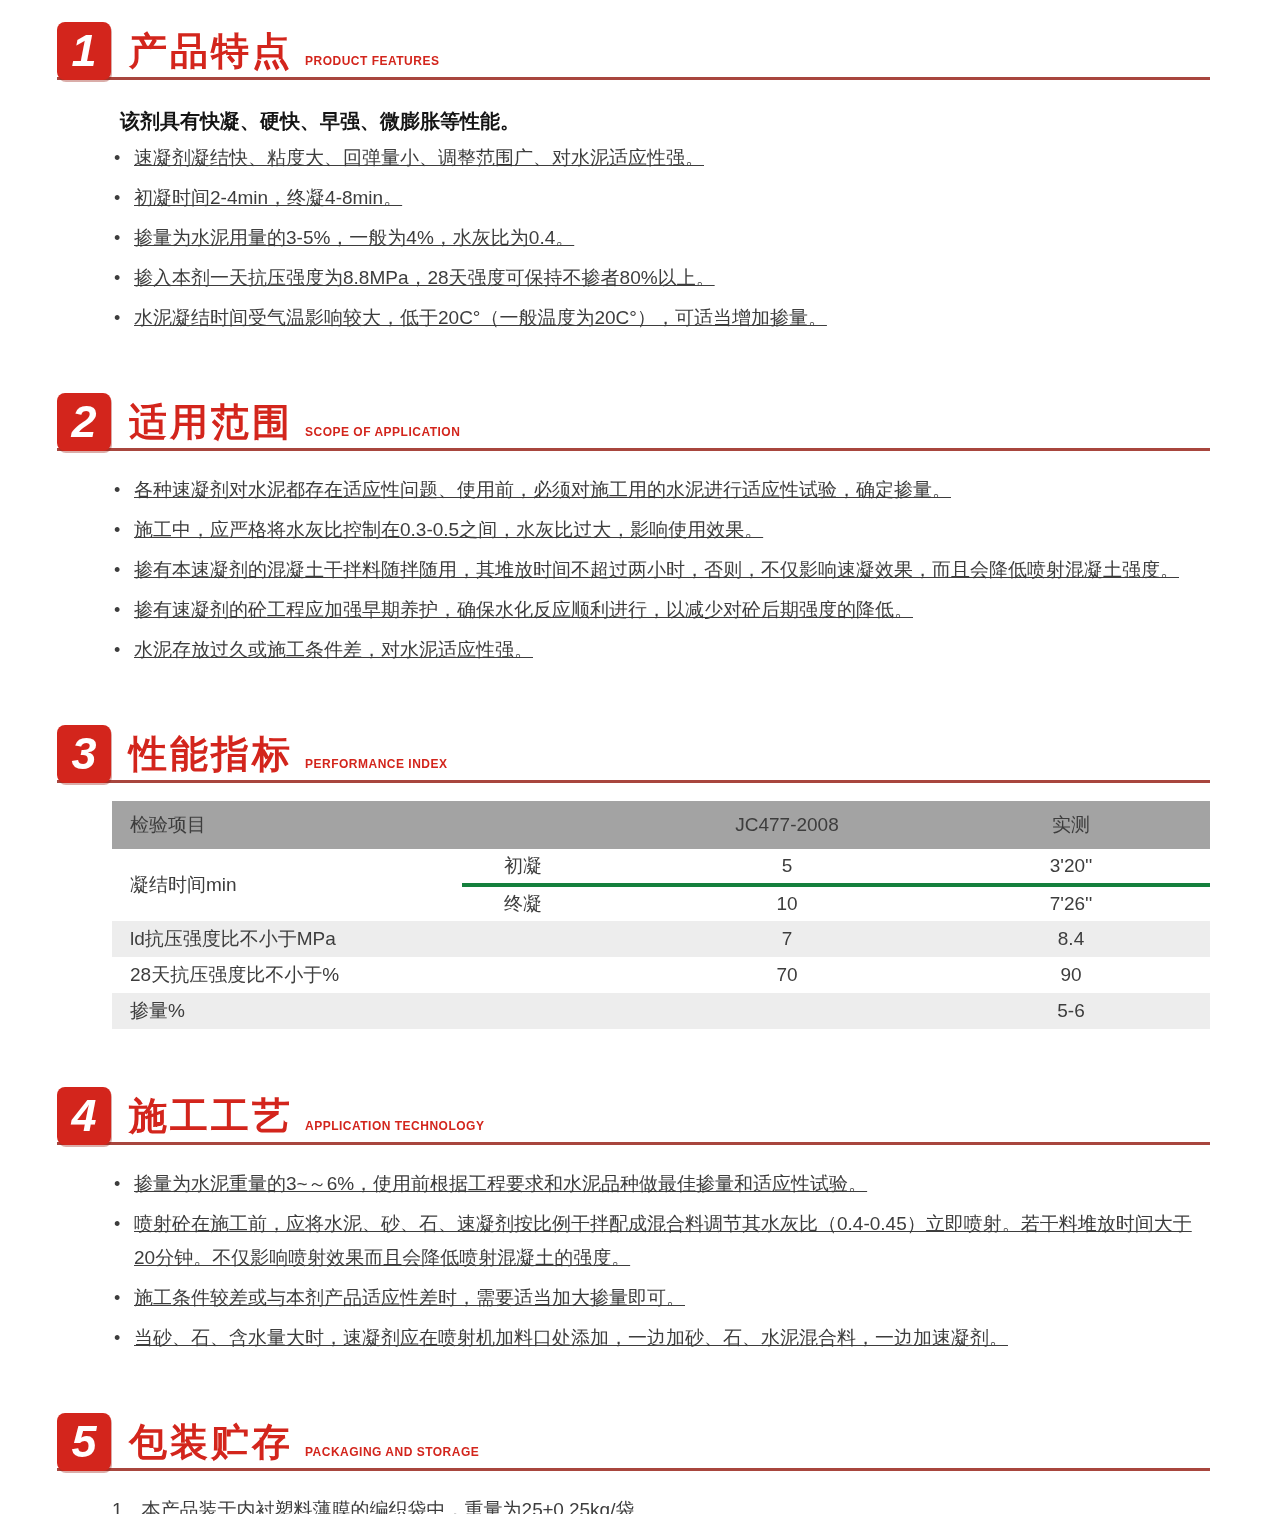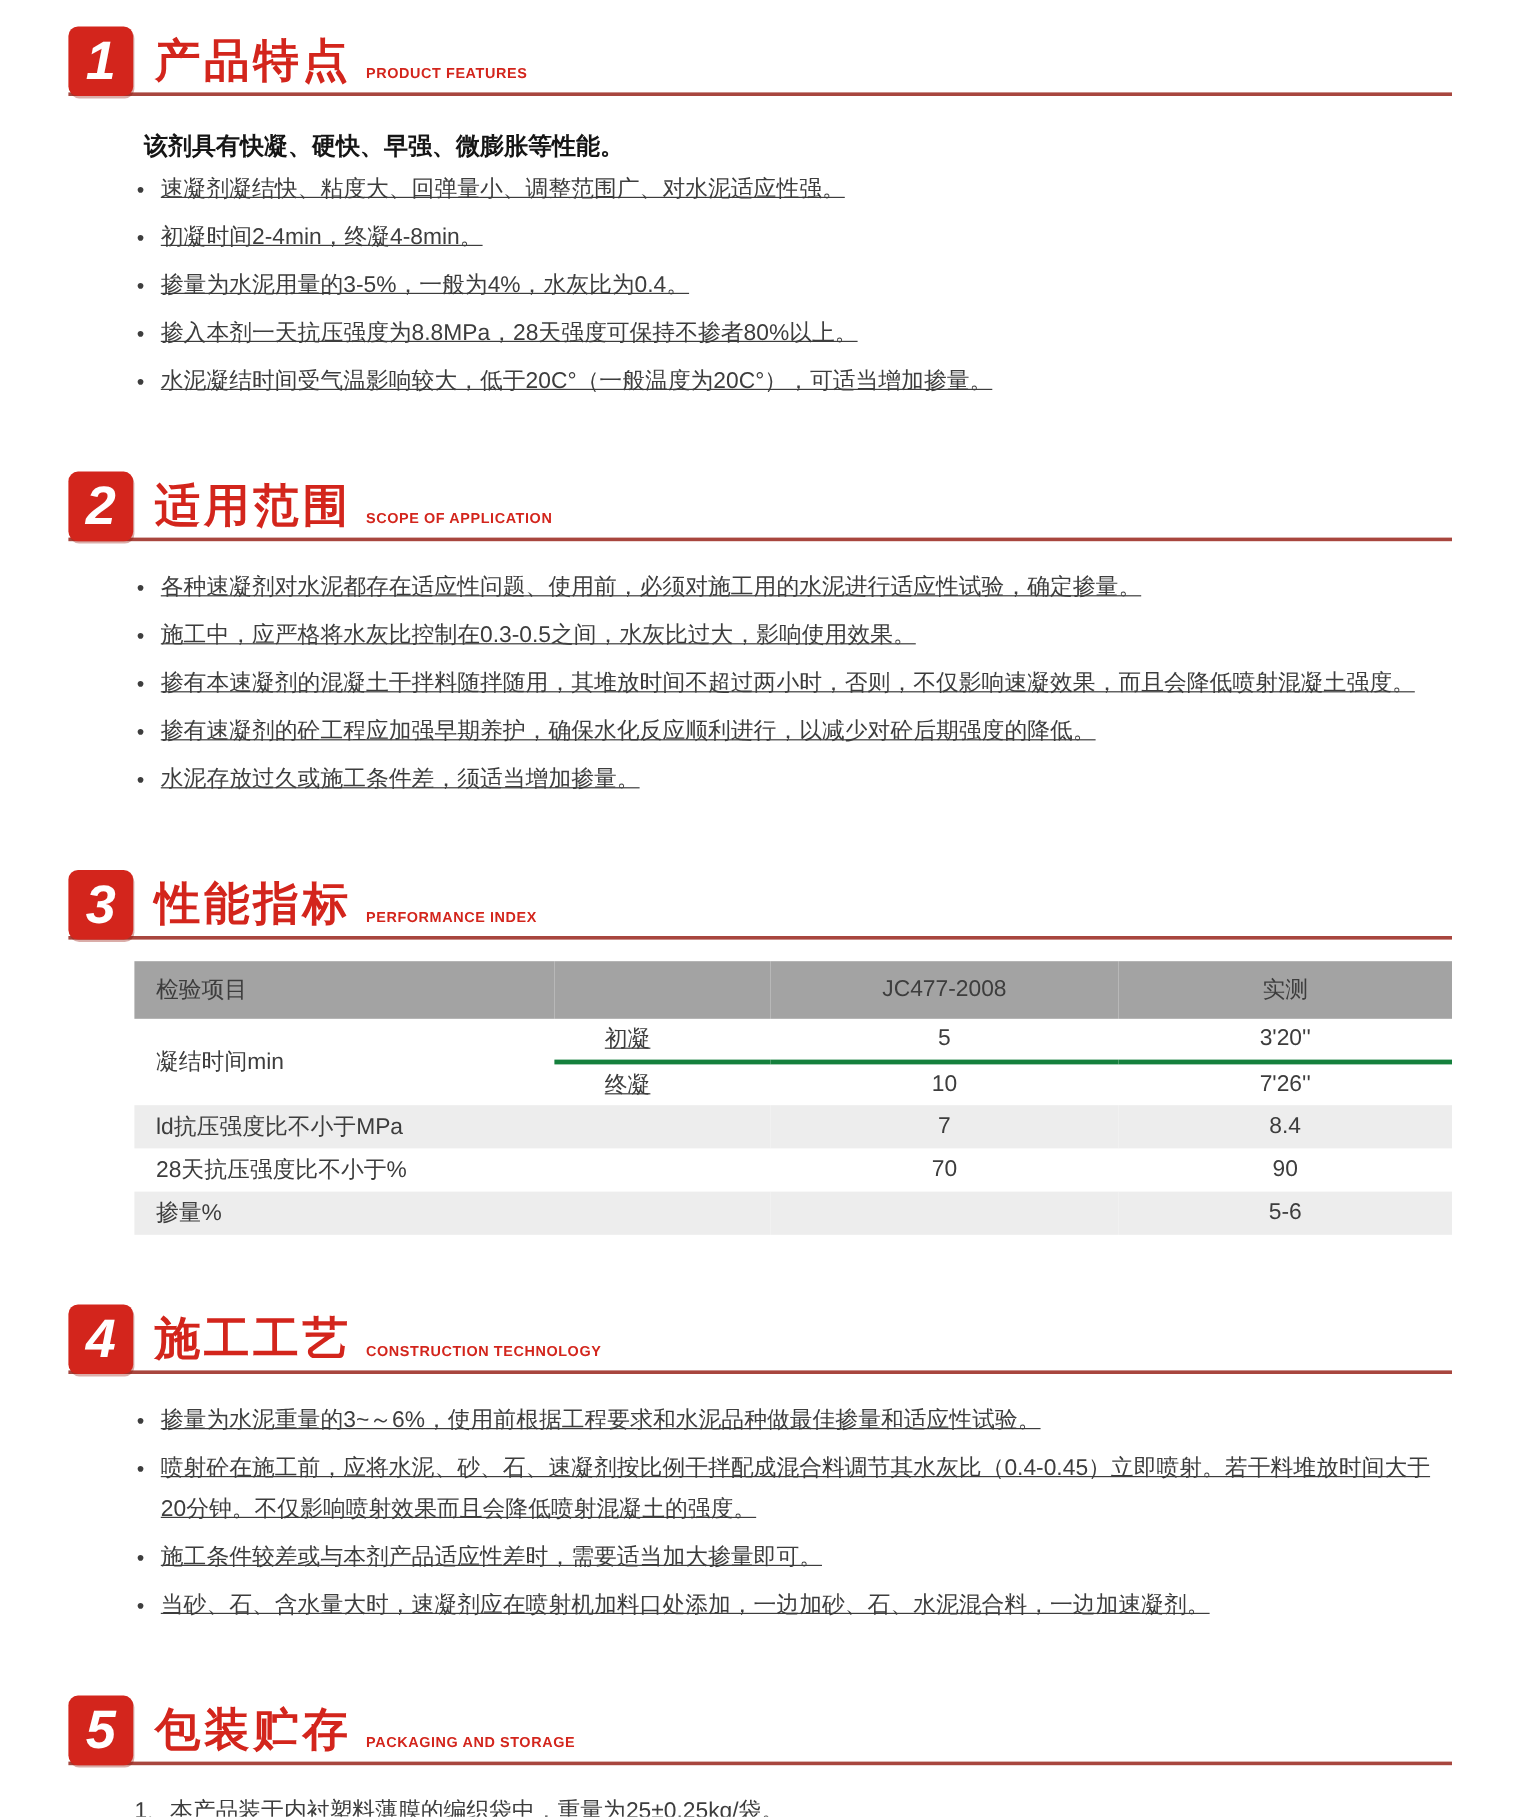--- a/index.html
+++ b/index.html
@@ -81,21 +81,21 @@
   table.perf col.c4 { width: 278px; }
   table.perf th, table.perf td {
     font-weight: normal;
     height: 36px;
     vertical-align: middle;
     text-align: left;
     padding: 0;
   }
   table.perf thead th { background: #a3a3a3; height: 48px; }
   table.perf .pad { padding-left: 18px; }
-  table.perf .sub { padding-left: 42px; text-decoration: underline; }
+  table.perf .sub { padding-left: 42px; }
   table.perf .ctr { text-align: center; }
   table.perf tr.shade td { background: #ededed; }
   table.perf td.divide { border-top: 4px solid #15803d; }
 </style>
 </head>
 <body>
 
 <div class="page">
 
   <div class="section">
@@ -121,21 +121,21 @@
       <div class="badge">2</div>
       <div class="sec-title">适用范围</div>
       <div class="sec-sub">SCOPE OF APPLICATION</div>
     </div>
     <div class="sec-body">
       <ul class="bullets">
         <li>各种速凝剂对水泥都存在适应性问题、使用前，必须对施工用的水泥进行适应性试验，确定掺量。</li>
         <li>施工中，应严格将水灰比控制在0.3-0.5之间，水灰比过大，影响使用效果。</li>
         <li>掺有本速凝剂的混凝土干拌料随拌随用，其堆放时间不超过两小时，否则，不仅影响速凝效果，而且会降低喷射混凝土强度。</li>
         <li>掺有速凝剂的砼工程应加强早期养护，确保水化反应顺利进行，以减少对砼后期强度的降低。</li>
-        <li>水泥存放过久或施工条件差，须适当增加掺量。</li>
+        <li>水泥存放过久或施工条件差，对水泥适应性强。</li>
       </ul>
     </div>
   </div>
 
   <div class="section">
     <div class="sec-head">
       <div class="badge">3</div>
       <div class="sec-title">性能指标</div>
       <div class="sec-sub">PERFORMANCE INDEX</div>
     </div>
@@ -182,21 +182,21 @@
           <td class="ctr">5-6</td>
         </tr>
       </tbody>
     </table>
   </div>
 
   <div class="section">
     <div class="sec-head">
       <div class="badge">4</div>
       <div class="sec-title">施工工艺</div>
-      <div class="sec-sub">CONSTRUCTION TECHNOLOGY</div>
+      <div class="sec-sub">APPLICATION TECHNOLOGY</div>
     </div>
     <div class="sec-body">
       <ul class="bullets">
         <li>掺量为水泥重量的3~～6%，使用前根据工程要求和水泥品种做最佳掺量和适应性试验。</li>
         <li>喷射砼在施工前，应将水泥、砂、石、速凝剂按比例干拌配成混合料调节其水灰比（0.4-0.45）立即喷射。若干料堆放时间大于20分钟。不仅影响喷射效果而且会降低喷射混凝土的强度。</li>
         <li>施工条件较差或与本剂产品适应性差时，需要适当加大掺量即可。</li>
         <li>当砂、石、含水量大时，速凝剂应在喷射机加料口处添加，一边加砂、石、水泥混合料，一边加速凝剂。</li>
       </ul>
     </div>
   </div>

